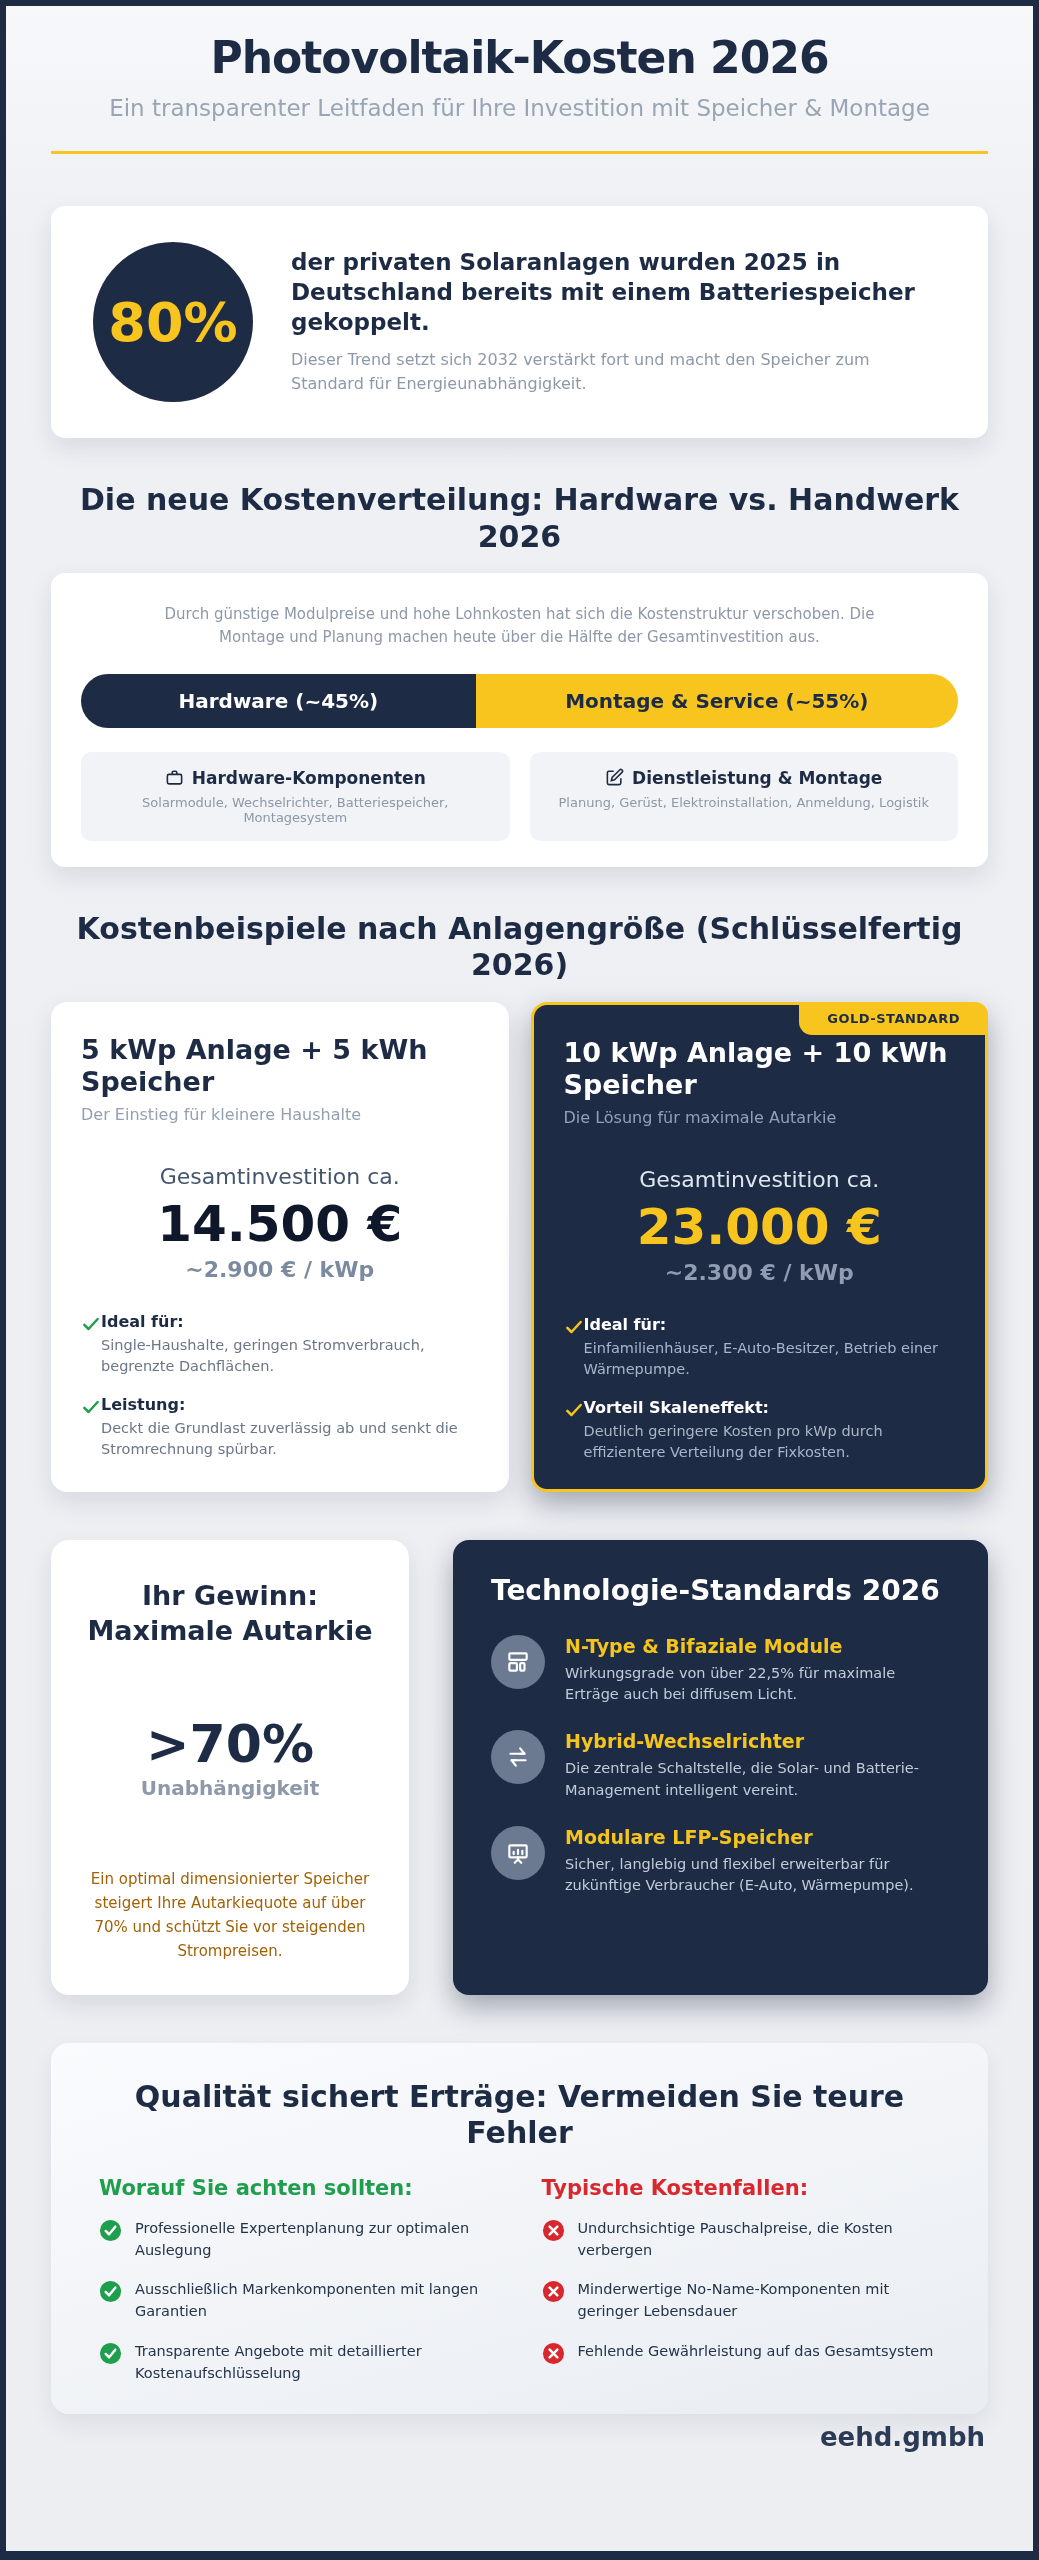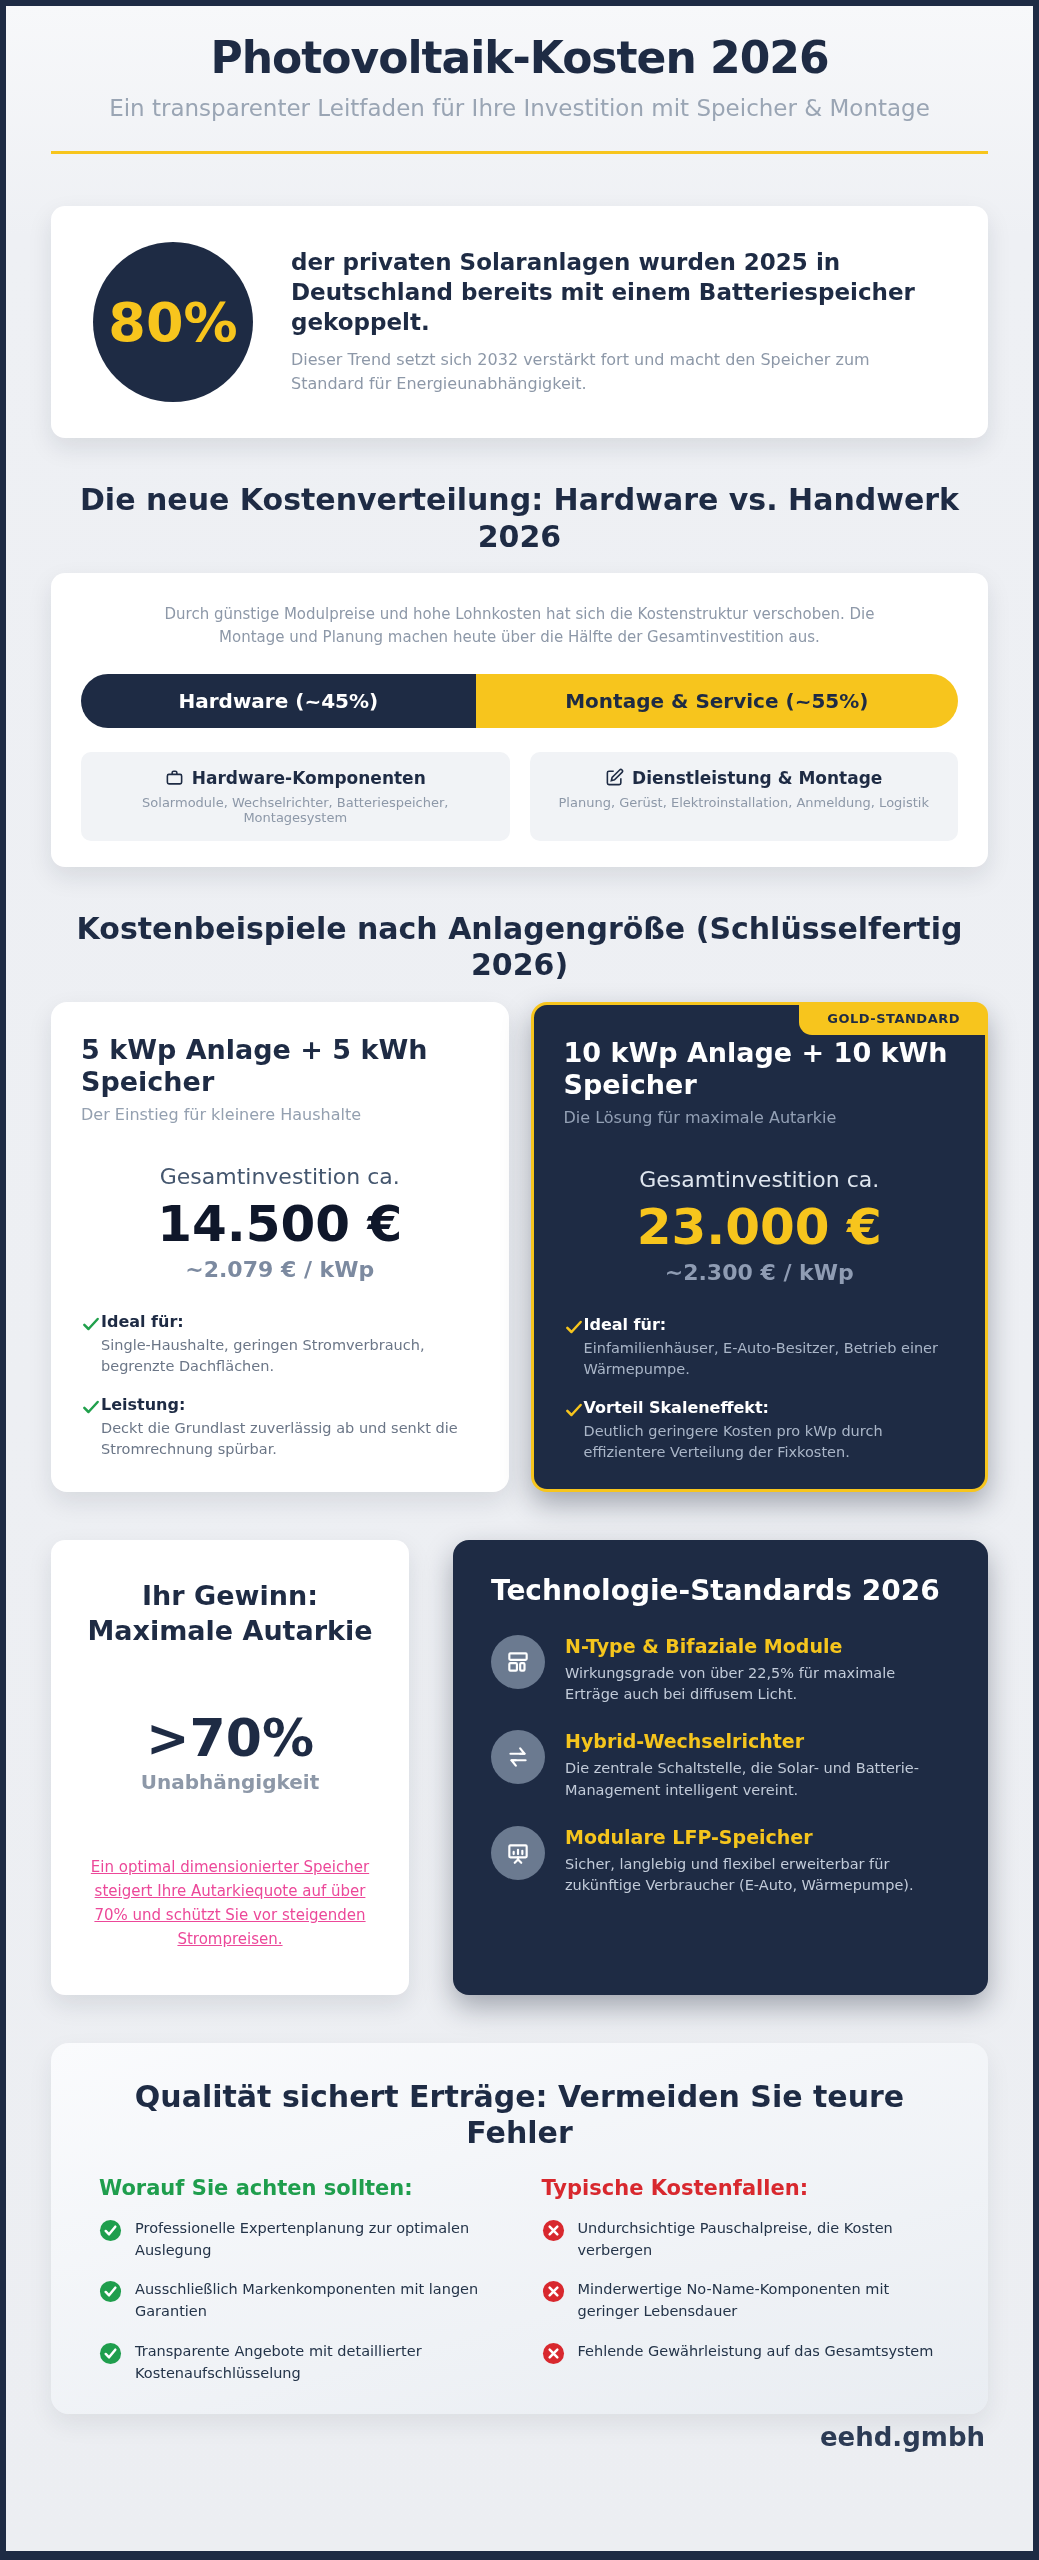--- a/index.html
+++ b/index.html
@@ -67,25 +67,25 @@
   .gold .points svg{stroke:#f7c51d;}
   .gold .points b{color:#fff;}
   .gold .points span{color:#aab6c8;}
   .badge{position:absolute;top:-3px;right:-3px;background:#f7c51d;color:#1e2b44;
          font-size:13px;font-weight:bold;letter-spacing:.5px;padding:9px 28px;
          border-radius:0 13px 0 13px;}
 
   
   .row2{display:grid;grid-template-columns:358px 1fr;gap:44px;margin:48px 45px 0;}
   .autarky-card{margin:0;padding:38px 26px 32px;text-align:center;display:flex;
-                flex-direction:column;min-height:455px;box-sizing:border-box;}
+                flex-direction:column;min-height:455px;box-sizing:border-box;border-radius:18px;}
   .autarky-card h3{margin:0;font-size:27px;font-weight:bold;color:#1e2b44;line-height:1.3;}
   .big-stat{margin-top:auto;font-size:52px;font-weight:bold;color:#1e2b44;}
   .big-stat-label{font-size:20px;font-weight:bold;color:#8d98a8;margin-top:2px;}
-  .autarky-card p{margin:auto 0 12px;font-size:15px;color:#ec4899;line-height:1.6;text-decoration:underline;}
+  .autarky-card p{margin:auto 0 0;font-size:15px;color:#a16207;line-height:1.6;}
 
   .tech-card{margin:0;padding:34px 38px;border-radius:16px;min-height:455px;box-sizing:border-box;}
   .tech-card h3{margin:0 0 28px;font-size:28px;font-weight:bold;color:#fff;}
   .tech-item{display:flex;gap:20px;margin-bottom:24px;align-items:flex-start;}
   .tech-icon{width:54px;height:54px;border-radius:50%;background:#6b7a90;flex:0 0 auto;
              display:flex;align-items:center;justify-content:center;}
   .tech-icon svg{width:26px;height:26px;stroke:#fff;}
   .tech-item h4{margin:0 0 6px;font-size:19px;font-weight:bold;color:#f5c51d;}
   .tech-item p{margin:0;font-size:14.5px;color:#c2cbd9;line-height:1.5;}
 
@@ -167,21 +167,21 @@
   <h2>Kostenbeispiele nach Anlagengröße (Schlüsselfertig 2026)</h2>
 
   <div class="cards-grid">
 
     <article class="card price-card">
       <h3>5 kWp Anlage + 5 kWh Speicher</h3>
       <p class="sub">Der Einstieg für kleinere Haushalte</p>
       <div class="price-block">
         <div class="price-label">Gesamtinvestition ca.</div>
         <div class="price">14.500 €</div>
-        <div class="per">~2.079 € / kWp</div>
+        <div class="per">~2.900 € / kWp</div>
       </div>
       <ul class="points">
         <li>
           <svg viewBox="0 0 24 24" fill="none" stroke-width="3" stroke-linecap="round" stroke-linejoin="round">
               <polyline points="4 13 9 18 20 6"></polyline>
             </svg>
           <div>
             <b>Ideal für:</b>
             <span>Single-Haushalte, geringen Stromverbrauch, begrenzte Dachflächen.</span>
           </div>

